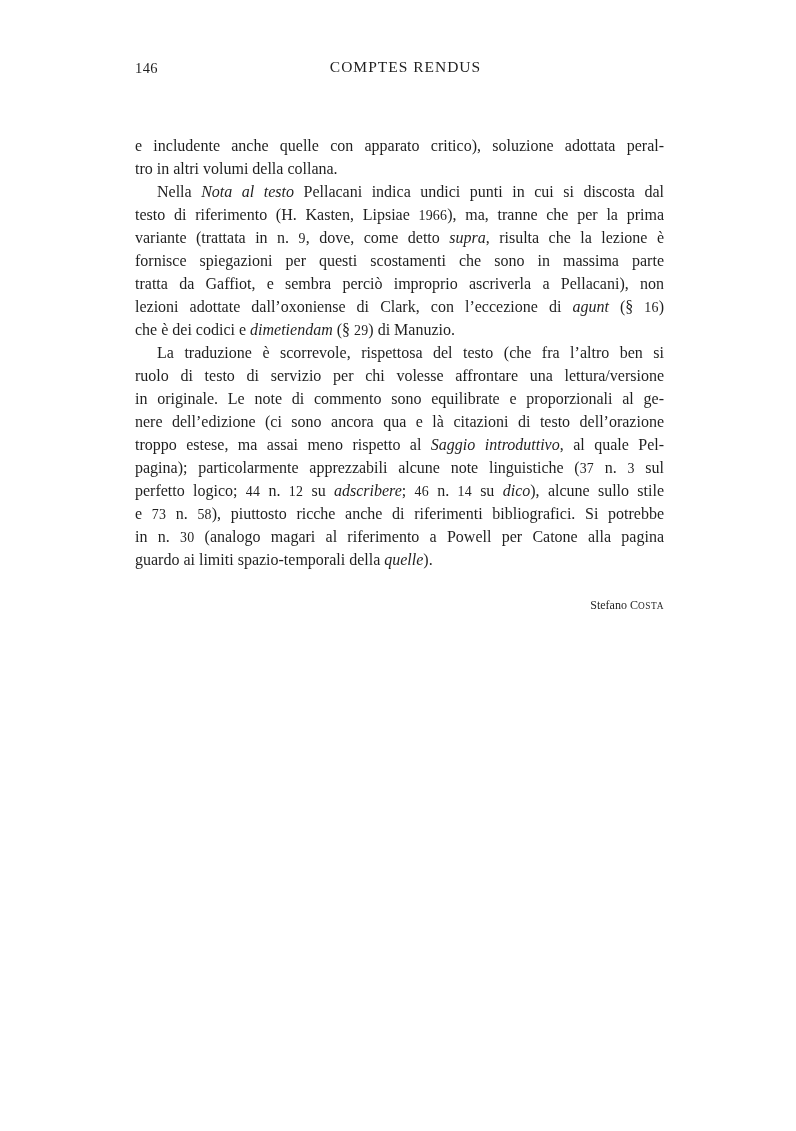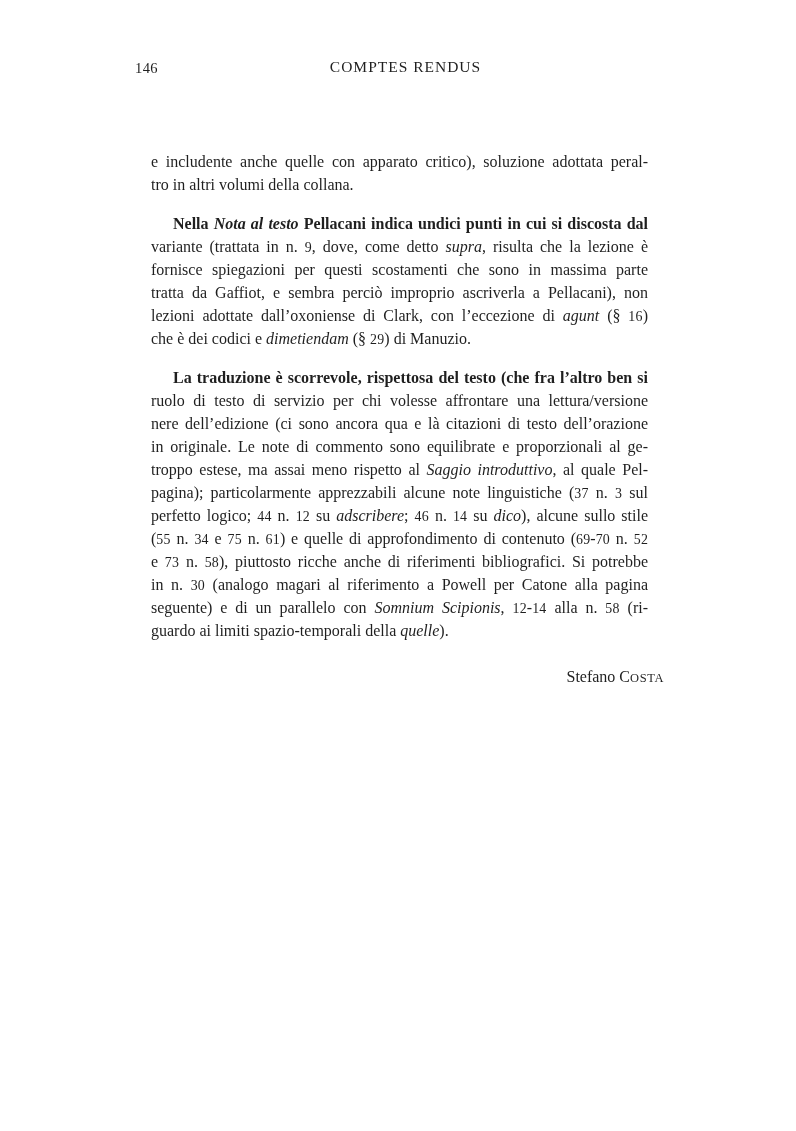--- a/index.html
+++ b/index.html
@@ -34,41 +34,41 @@
     letter-spacing: 1px;
     font-size: 15.5px;
   }
   .body-text {
     position: absolute;
     left: 135px; top: 134px;
     width: 529px;
     font-size: 16px;
     line-height: 23px;
   }
-  .para { margin: 16px; }
+  .para { margin: 0; }
   .line {
     height: 23px;
     overflow: hidden;
     text-align: justify;
     text-align-last: justify;
     white-space: normal;
   }
   .line.last {
     text-align: right;
     text-align-last: left;
   }
-  .line.indent { text-indent: 22px; font-weight: bold; }
+  .line.indent { text-indent: 22px; }
   .it { font-style: italic; }
   .fig { font-size: 0.87em; letter-spacing: 0.2px; }
   .signature {
     margin-top: 23px;
     height: 23px;
     line-height: 23px;
     text-align: right;
-    font-size: 16px;
+    font-size: 12px;
   }
   .sc {
     font-size: 0.78em;
     letter-spacing: 0.6px;
   }
 </style>
 </head>
 <body>
 
 <div class="sheet">
@@ -78,36 +78,35 @@
     <span class="running-head">COMPTES RENDUS</span>
   </div>
 
   <div class="body-text">
       <div class="para">
         <div class="line"><span>e includente anche quelle con apparato critico), soluzione adottata peral-</span></div>
         <div class="line last"><span>tro in altri volumi della collana.</span></div>
       </div>
       <div class="para">
         <div class="line indent"><span>Nella </span><span class="it">Nota al testo</span><span> Pellacani indica undici punti in cui si discosta dal</span></div>
+        <div class="line"><span>testo di riferimento (H. Kasten, Lipsiae <span class="fig">1966</span>), ma, tranne che per la prima</span></div>
         <div class="line"><span>variante (trattata in n. <span class="fig">9</span>, dove, come detto </span><span class="it">supra</span><span>, risulta che la lezione è</span></div>
         <div class="line"><span>fornisce spiegazioni per questi scostamenti che sono in massima parte</span></div>
         <div class="line"><span>tratta da Gaffiot, e sembra perciò improprio ascriverla a Pellacani), non</span></div>
         <div class="line"><span>lezioni adottate dall’oxoniense di Clark, con l’eccezione di </span><span class="it">agunt</span><span> (§ <span class="fig">16</span>)</span></div>
         <div class="line last"><span>che è dei codici e </span><span class="it">dimetiendam</span><span> (§ <span class="fig">29</span>) di Manuzio.</span></div>
       </div>
       <div class="para">
         <div class="line indent"><span>La traduzione è scorrevole, rispettosa del testo (che fra l’altro ben si</span></div>
         <div class="line"><span>ruolo di testo di servizio per chi volesse affrontare una lettura/versione</span></div>
+        <div class="line"><span>in originale. Le note di commento sono equilibrate e proporzionali al ge-</span></div>
         <div class="line"><span>nere dell’edizione (ci sono ancora qua e là citazioni di testo dell’orazione</span></div>
-        <div class="line"><span>in originale. Le note di commento sono equilibrate e proporzionali al ge-</span></div>
         <div class="line"><span>troppo estese, ma assai meno rispetto al </span><span class="it">Saggio introduttivo</span><span>, al quale Pel-</span></div>
         <div class="line"><span>pagina); particolarmente apprezzabili alcune note linguistiche (<span class="fig">37</span> n. <span class="fig">3</span> sul</span></div>
         <div class="line"><span>perfetto logico; <span class="fig">44</span> n. <span class="fig">12</span> su </span><span class="it">adscribere</span><span>; <span class="fig">46</span> n. <span class="fig">14</span> su </span><span class="it">dico</span><span>), alcune sullo stile</span></div>
-        <div class="line"><span>(<span class="fig">55</span> n. <span class="fig">34</span> e <span class="fig">75</span> n. <span class="fig">61</span>) e quelle di approfondimento di contenuto (<span class="fig">69</span>-<span class="fig">70</span> n. <span class="fig">52</span></span></div>
         <div class="line"><span>e <span class="fig">73</span> n. <span class="fig">58</span>), piuttosto ricche anche di riferimenti bibliografici. Si potrebbe</span></div>
         <div class="line"><span>in n. <span class="fig">30</span> (analogo magari al riferimento a Powell per Catone alla pagina</span></div>
-        <div class="line"><span>seguente) e di un parallelo con </span><span class="it">Somnium Scipionis</span><span>, <span class="fig">12</span>-<span class="fig">14</span> alla n. <span class="fig">58</span> (ri-</span></div>
         <div class="line last"><span>guardo ai limiti spazio-temporali della </span><span class="it">quelle</span><span>).</span></div>
       </div>
       <div class="signature"><span>Stefano</span> <span>C</span><span class="sc">OSTA</span></div>
     </div>
 
 </div>
 
 </body></html>

